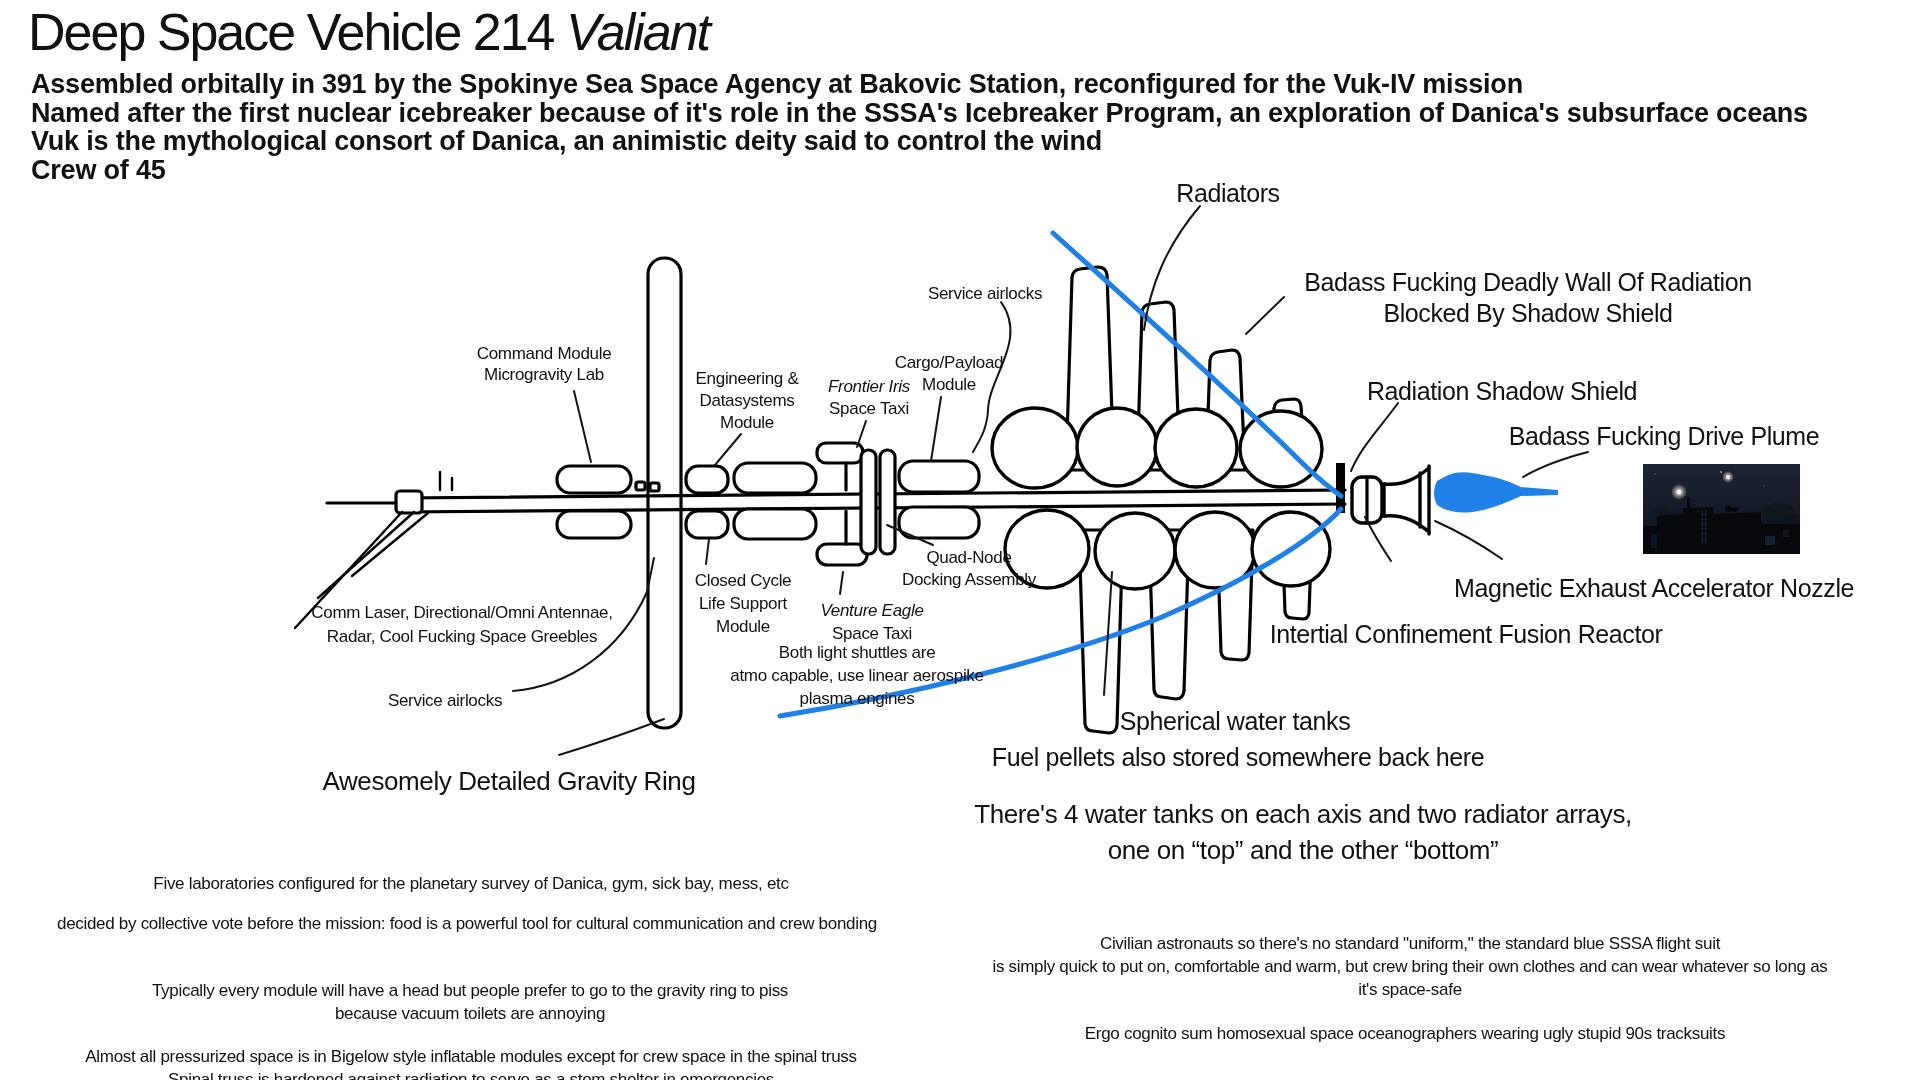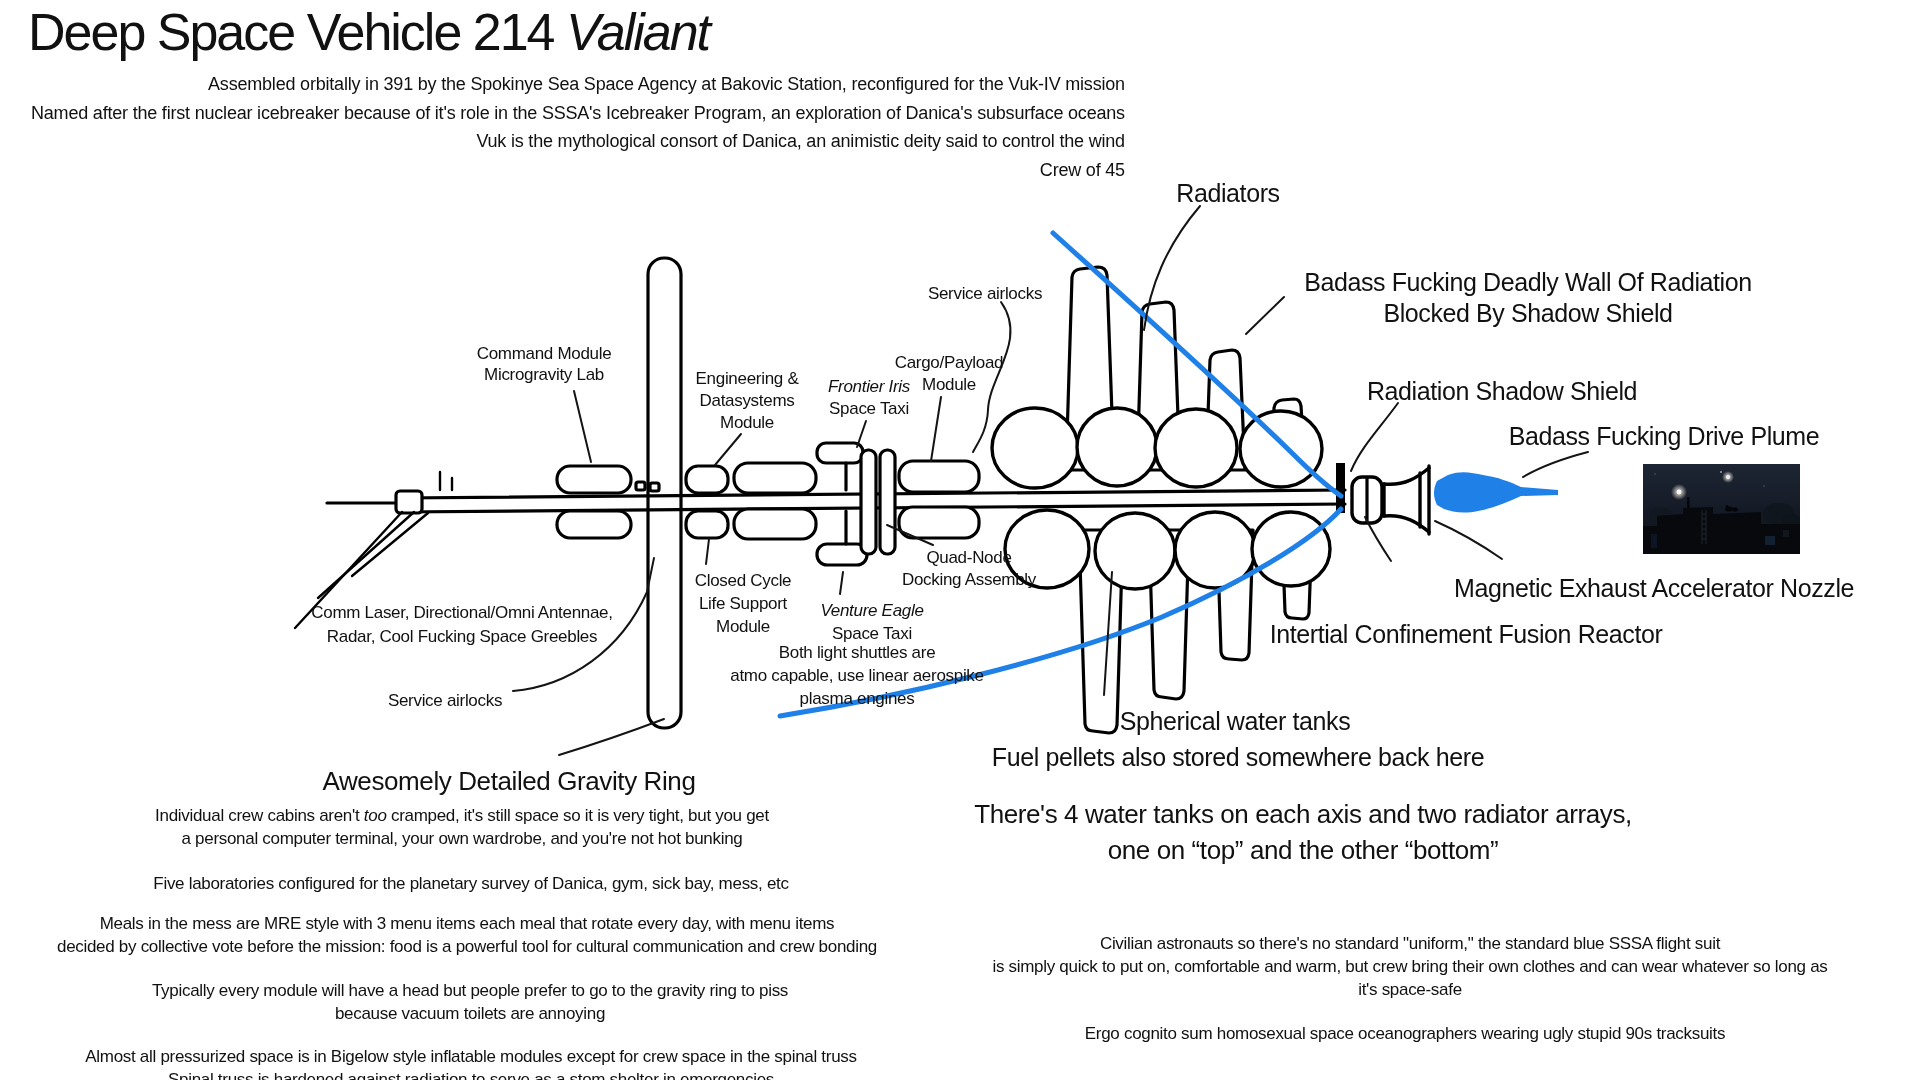--- a/index.html
+++ b/index.html
@@ -12,21 +12,21 @@
   .stage{position:absolute;inset:0;width:1920px;height:969px;}
   .art{position:absolute;left:0;top:0;pointer-events:none;}
   .lbl{position:absolute;transform:translateX(-50%);text-align:center;white-space:nowrap;letter-spacing:-0.3px;}
   .s{font-size:17px;line-height:23px;}
   .m{font-size:25px;line-height:31px;letter-spacing:-0.4px;}
   .ml{font-size:26px;line-height:36px;letter-spacing:-0.4px;}
   .gt{font-size:26px;letter-spacing:-0.4px;}
   .it{font-style:italic;}
   .italic-first div:first-child{font-style:italic;}
   .hdr-title{position:absolute;left:28px;top:2px;font-size:52px;letter-spacing:-2px;white-space:nowrap;}
-  .hdr-sub{position:absolute;left:31px;top:70px;font-size:18px;line-height:28.6px;letter-spacing:-0.2px;text-align:right;white-space:nowrap;}
+  .hdr-sub{position:absolute;left:31px;top:70px;font-size:27px;line-height:28.6px;letter-spacing:-0.2px;text-align:left;white-space:nowrap;font-weight:bold;}
   .photo{position:absolute;left:1643px;top:464px;width:157px;height:90px;}
 </style>
 </head>
 <body>
 
 <div class="stage">
 
   <svg class="art" width="1920" height="1080" viewBox="0 0 1920 1080">
     <g fill="none" stroke="#000" stroke-width="3.2" stroke-linecap="round" stroke-linejoin="round">
 
@@ -194,27 +194,22 @@
       <div>atmo capable, use linear aerospike</div>
       <div>plasma engines</div>
     </div>
   <div class="lbl s" style="left:462px;top:601px;line-height:24px">
       <div>Comm Laser, Directional/Omni Antennae,</div>
       <div>Radar, Cool Fucking Space Greebles</div>
     </div>
   <div class="lbl s" style="left:445px;top:689px">Service airlocks</div>
   <div class="lbl gt" style="left:509px;top:766px">Awesomely Detailed Gravity Ring</div>
 
-  <div class="lbl s" style="left:462px;top:804px;line-height:23px">
-    <div><span>Individual crew cabins aren't </span><span class="it">too</span><span> cramped, it's still space so it is very tight, but you get</span></div>
-    <div>a personal computer terminal, your own wardrobe, and you're not hot bunking</div>
-  </div>
   <div class="lbl s" style="left:471px;top:872px">Five laboratories configured for the planetary survey of Danica, gym, sick bay, mess, etc</div>
   <div class="lbl s" style="left:467px;top:912px;line-height:23px">
-      <div>Meals in the mess are MRE style with 3 menu items each meal that rotate every day, with menu items</div>
       <div>decided by collective vote before the mission: food is a powerful tool for cultural communication and crew bonding</div>
     </div>
   <div class="lbl s" style="left:470px;top:979px;line-height:23px">
       <div>Typically every module will have a head but people prefer to go to the gravity ring to piss</div>
       <div>because vacuum toilets are annoying</div>
     </div>
   <div class="lbl s" style="left:471px;top:1045px;line-height:23px">
       <div>Almost all pressurized space is in Bigelow style inflatable modules except for crew space in the spinal truss</div>
       <div>Spinal truss is hardened against radiation to serve as a stom shelter in emergencies</div>
     </div>

